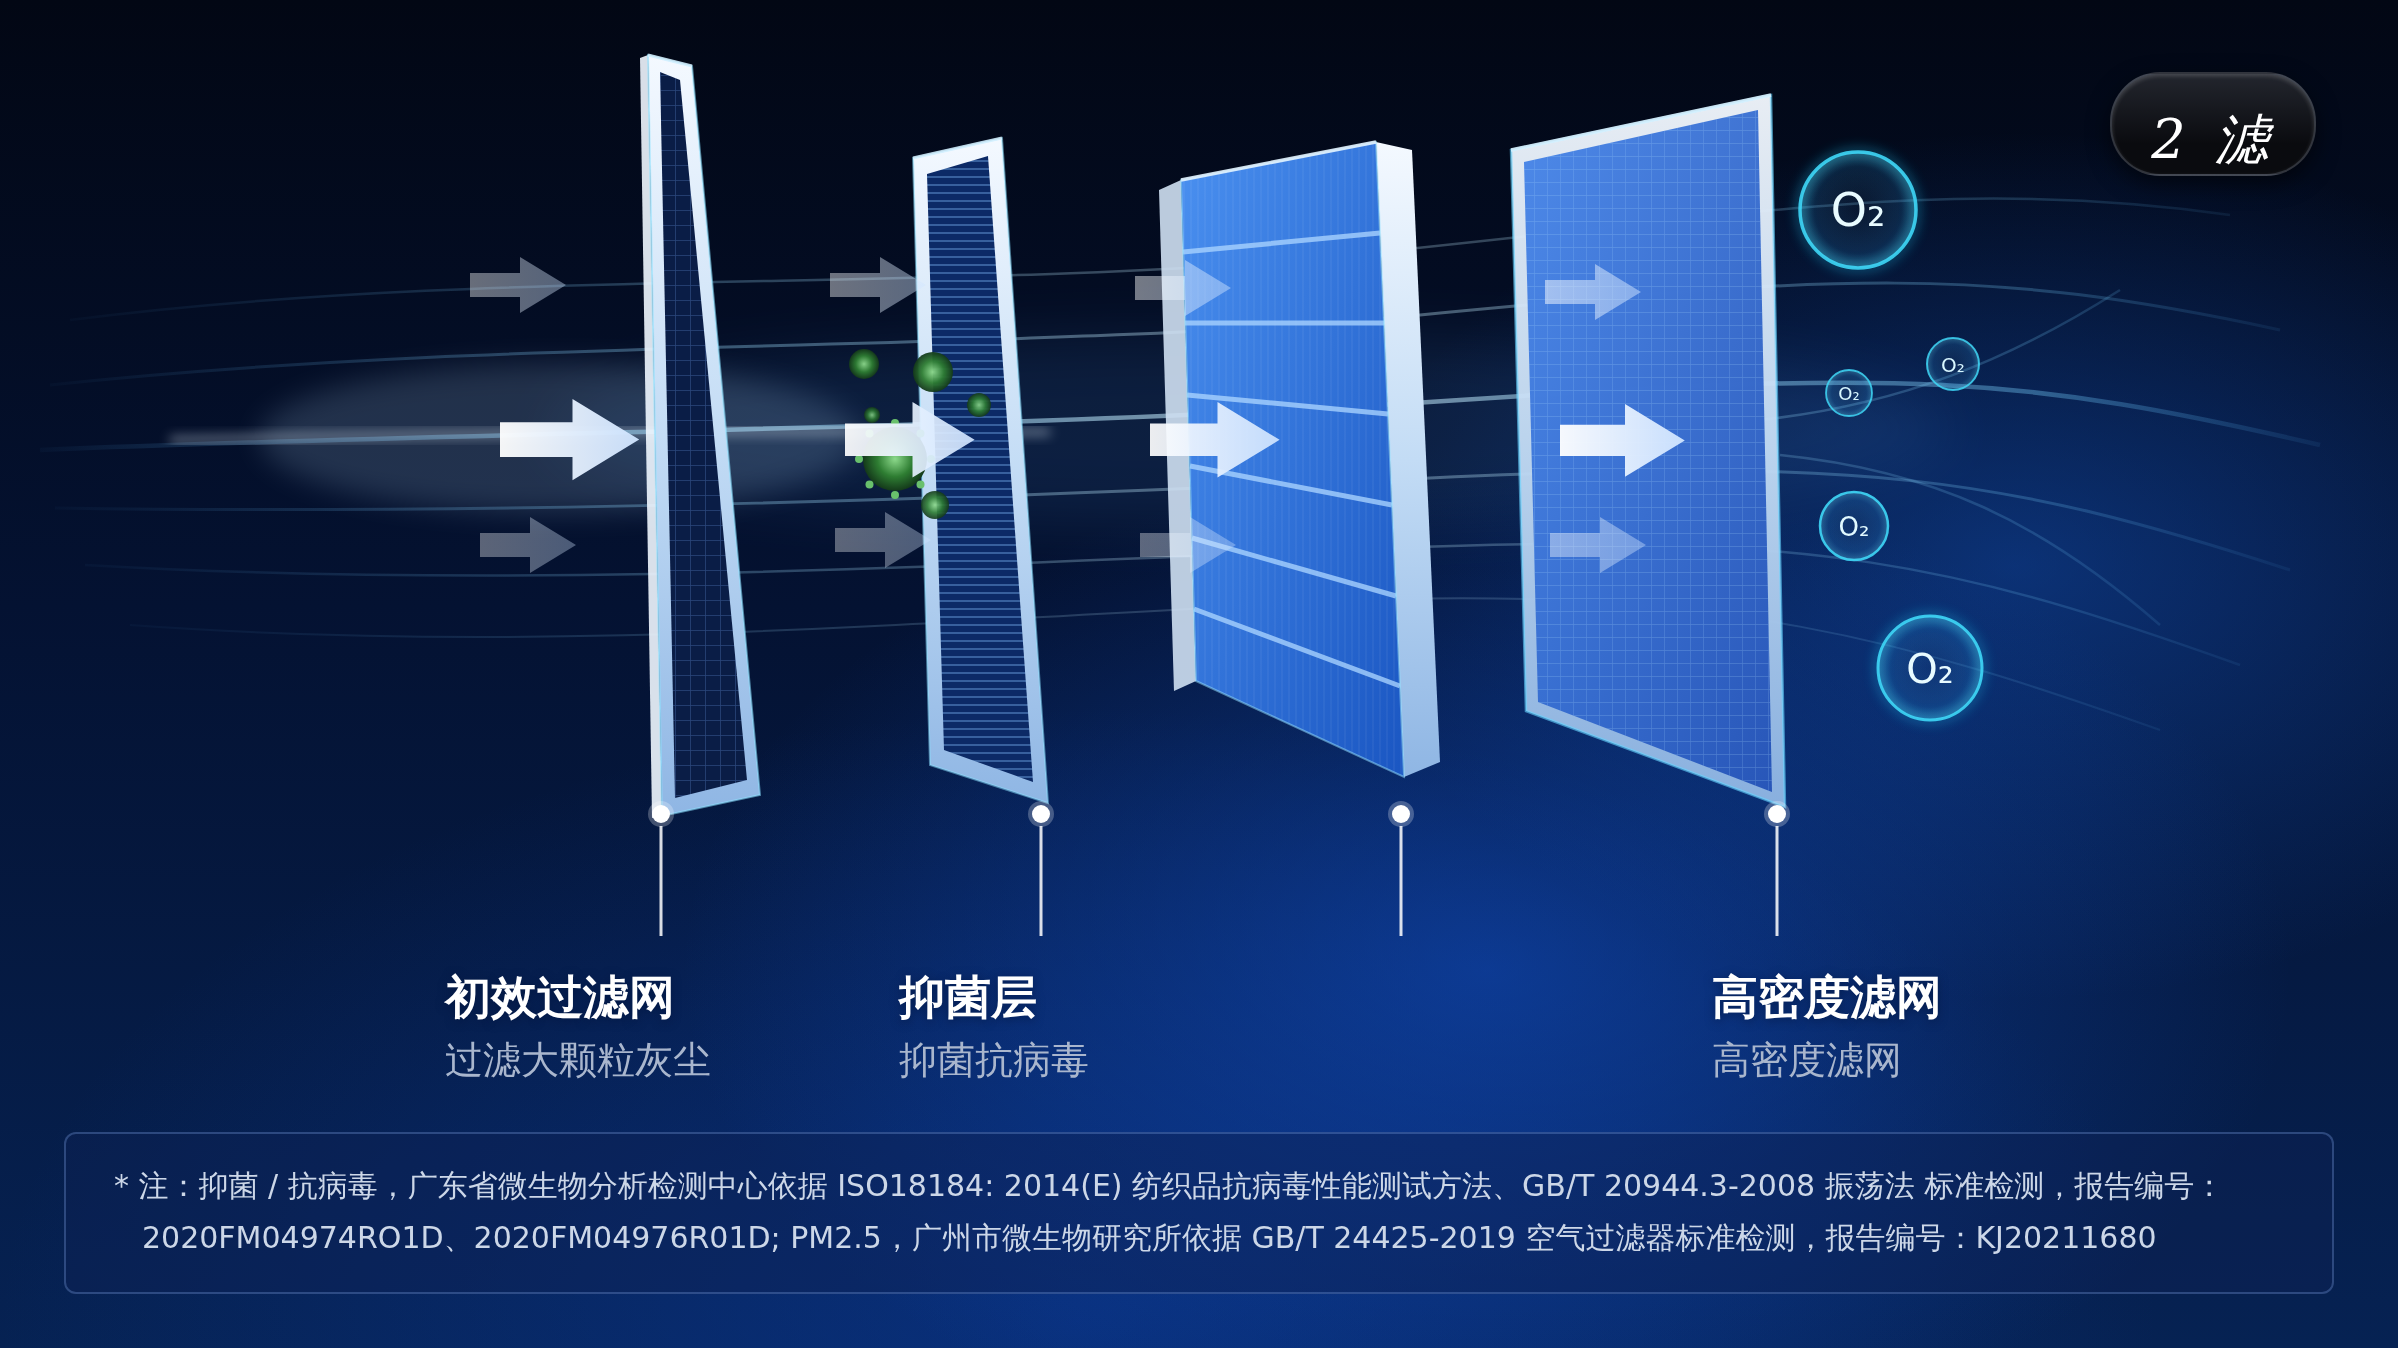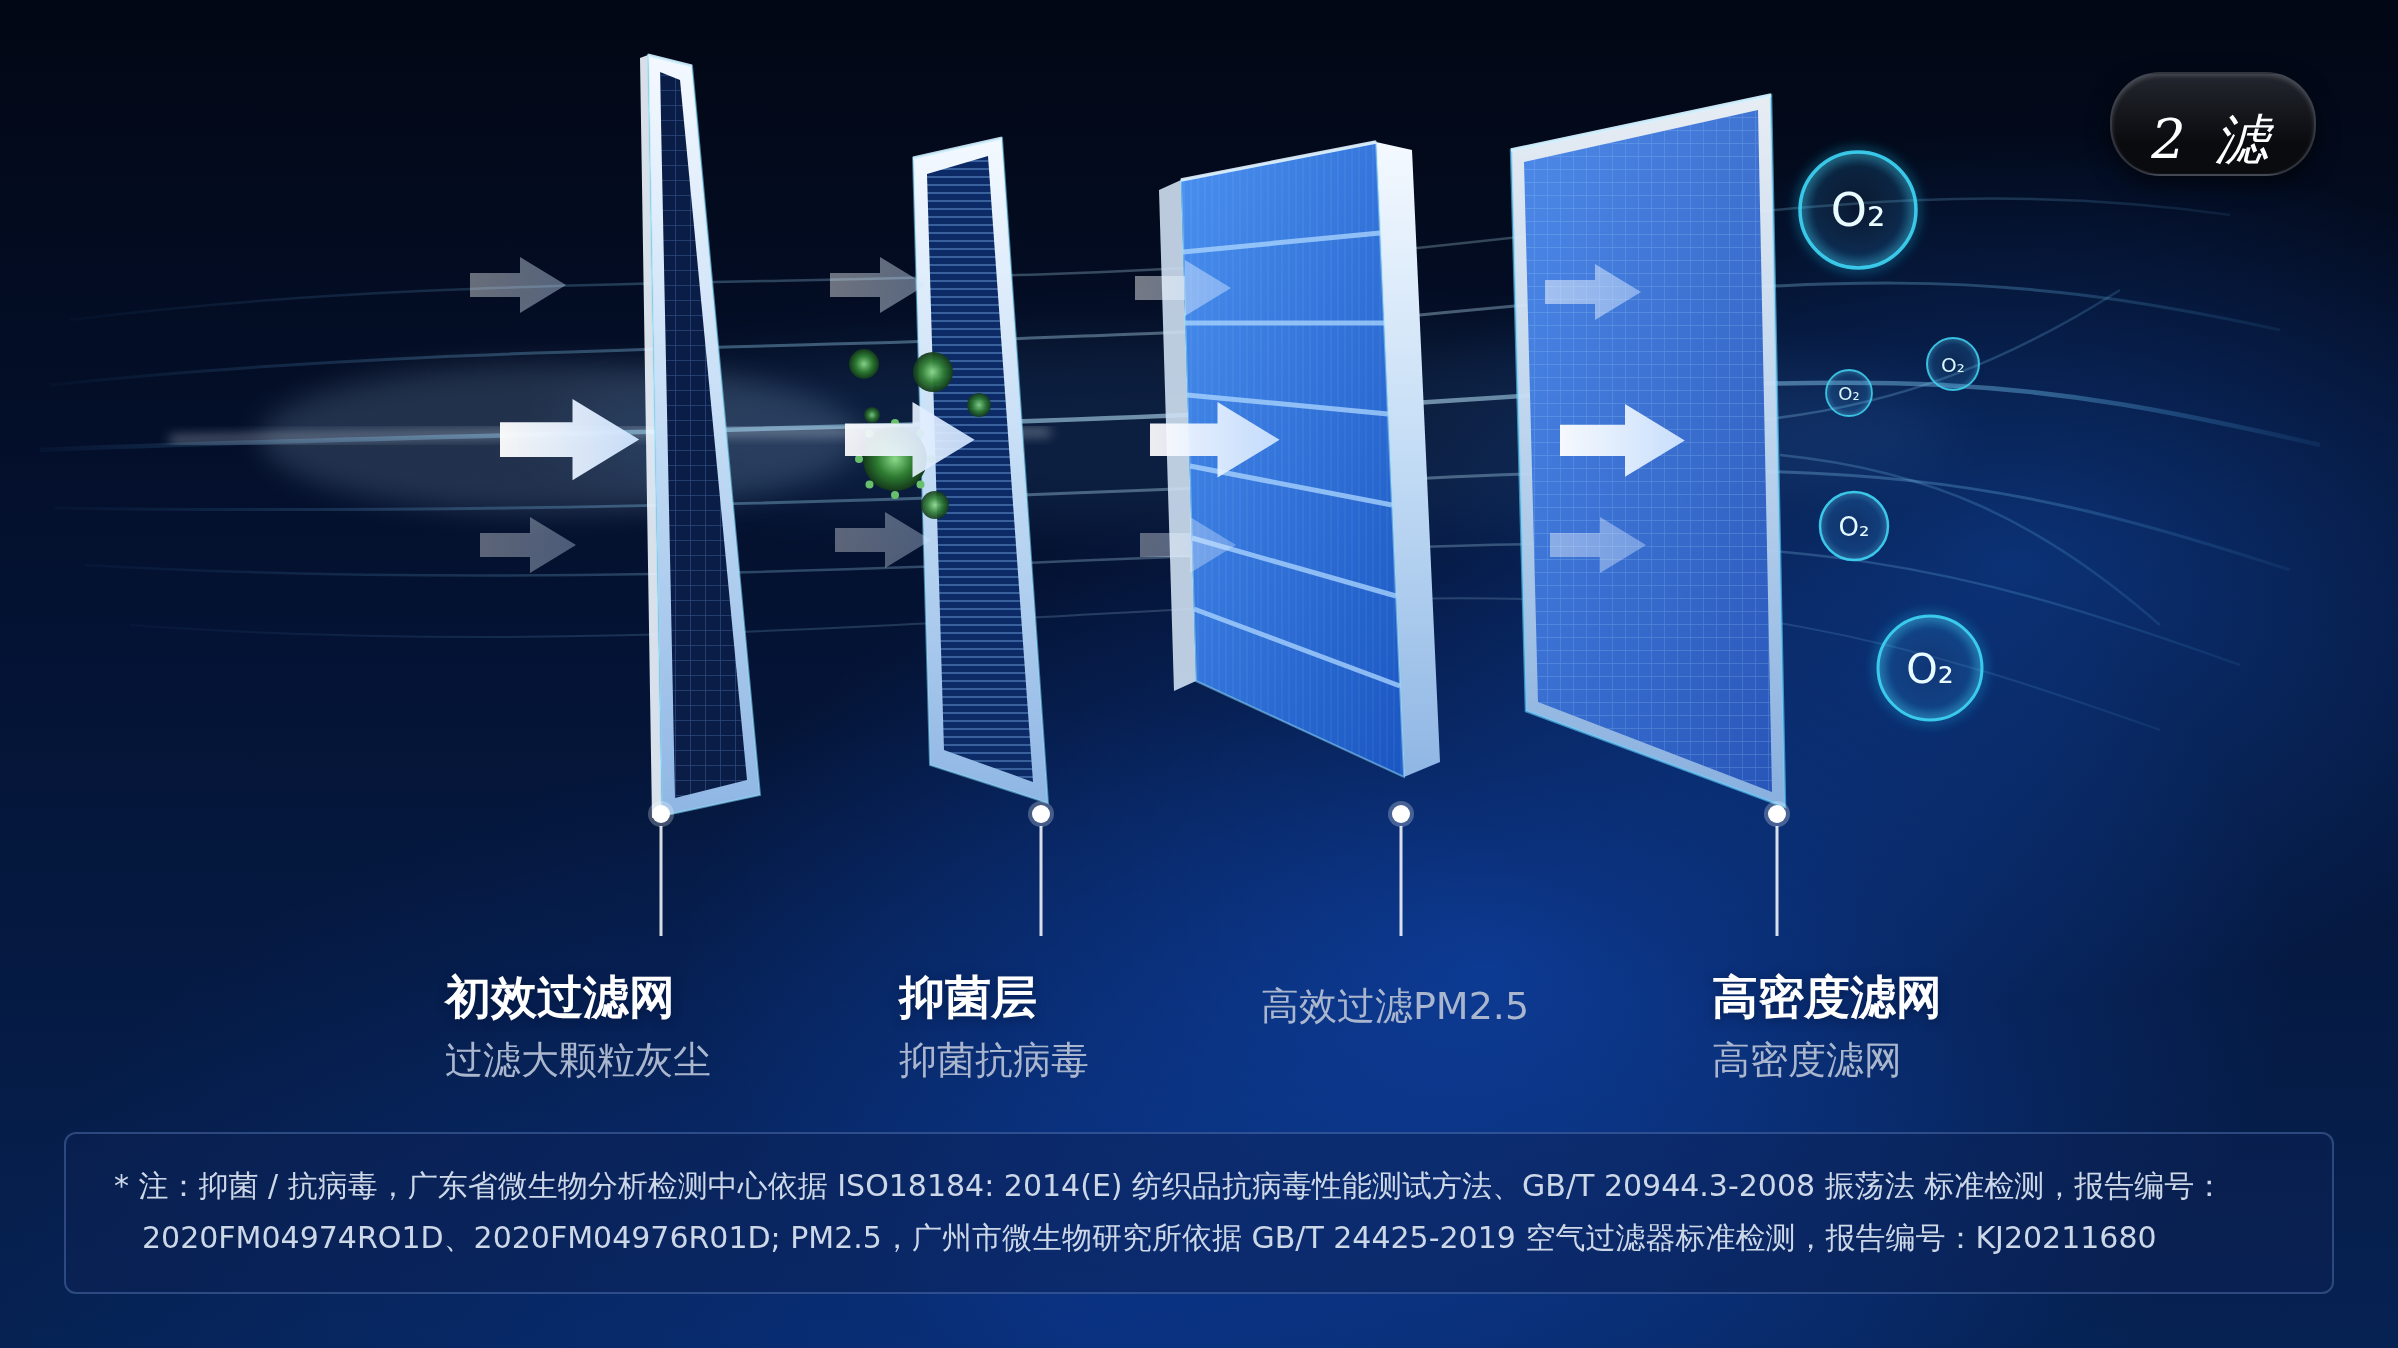--- a/index.html
+++ b/index.html
@@ -249,21 +249,20 @@
 
   <div class="filter-label" style="left:578px">
     <div class="title">初效过滤网</div>
     <div class="subtitle">过滤大颗粒灰尘</div>
   </div>
   <div class="filter-label" style="left:994px">
     <div class="title">抑菌层</div>
     <div class="subtitle">抑菌抗病毒</div>
   </div>
   <div class="filter-label" style="left:1395px">
-    <div class="subtitle">高效过滤PM2.5</div>
   </div>
   <div class="filter-label" style="left:1827px">
     <div class="title">高密度滤网</div>
     <div class="subtitle">高密度滤网</div>
   </div>
 
   <div class="note">
     <div class="line1">* 注：抑菌 / 抗病毒，广东省微生物分析检测中心依据 ISO18184: 2014(E) 纺织品抗病毒性能测试方法、GB/T 20944.3-2008 振荡法 标准检测，报告编号：</div>
     <div class="line2">2020FM04974RO1D、2020FM04976R01D; PM2.5，广州市微生物研究所依据 GB/T 24425-2019 空气过滤器标准检测，报告编号：KJ20211680</div>
   </div>

